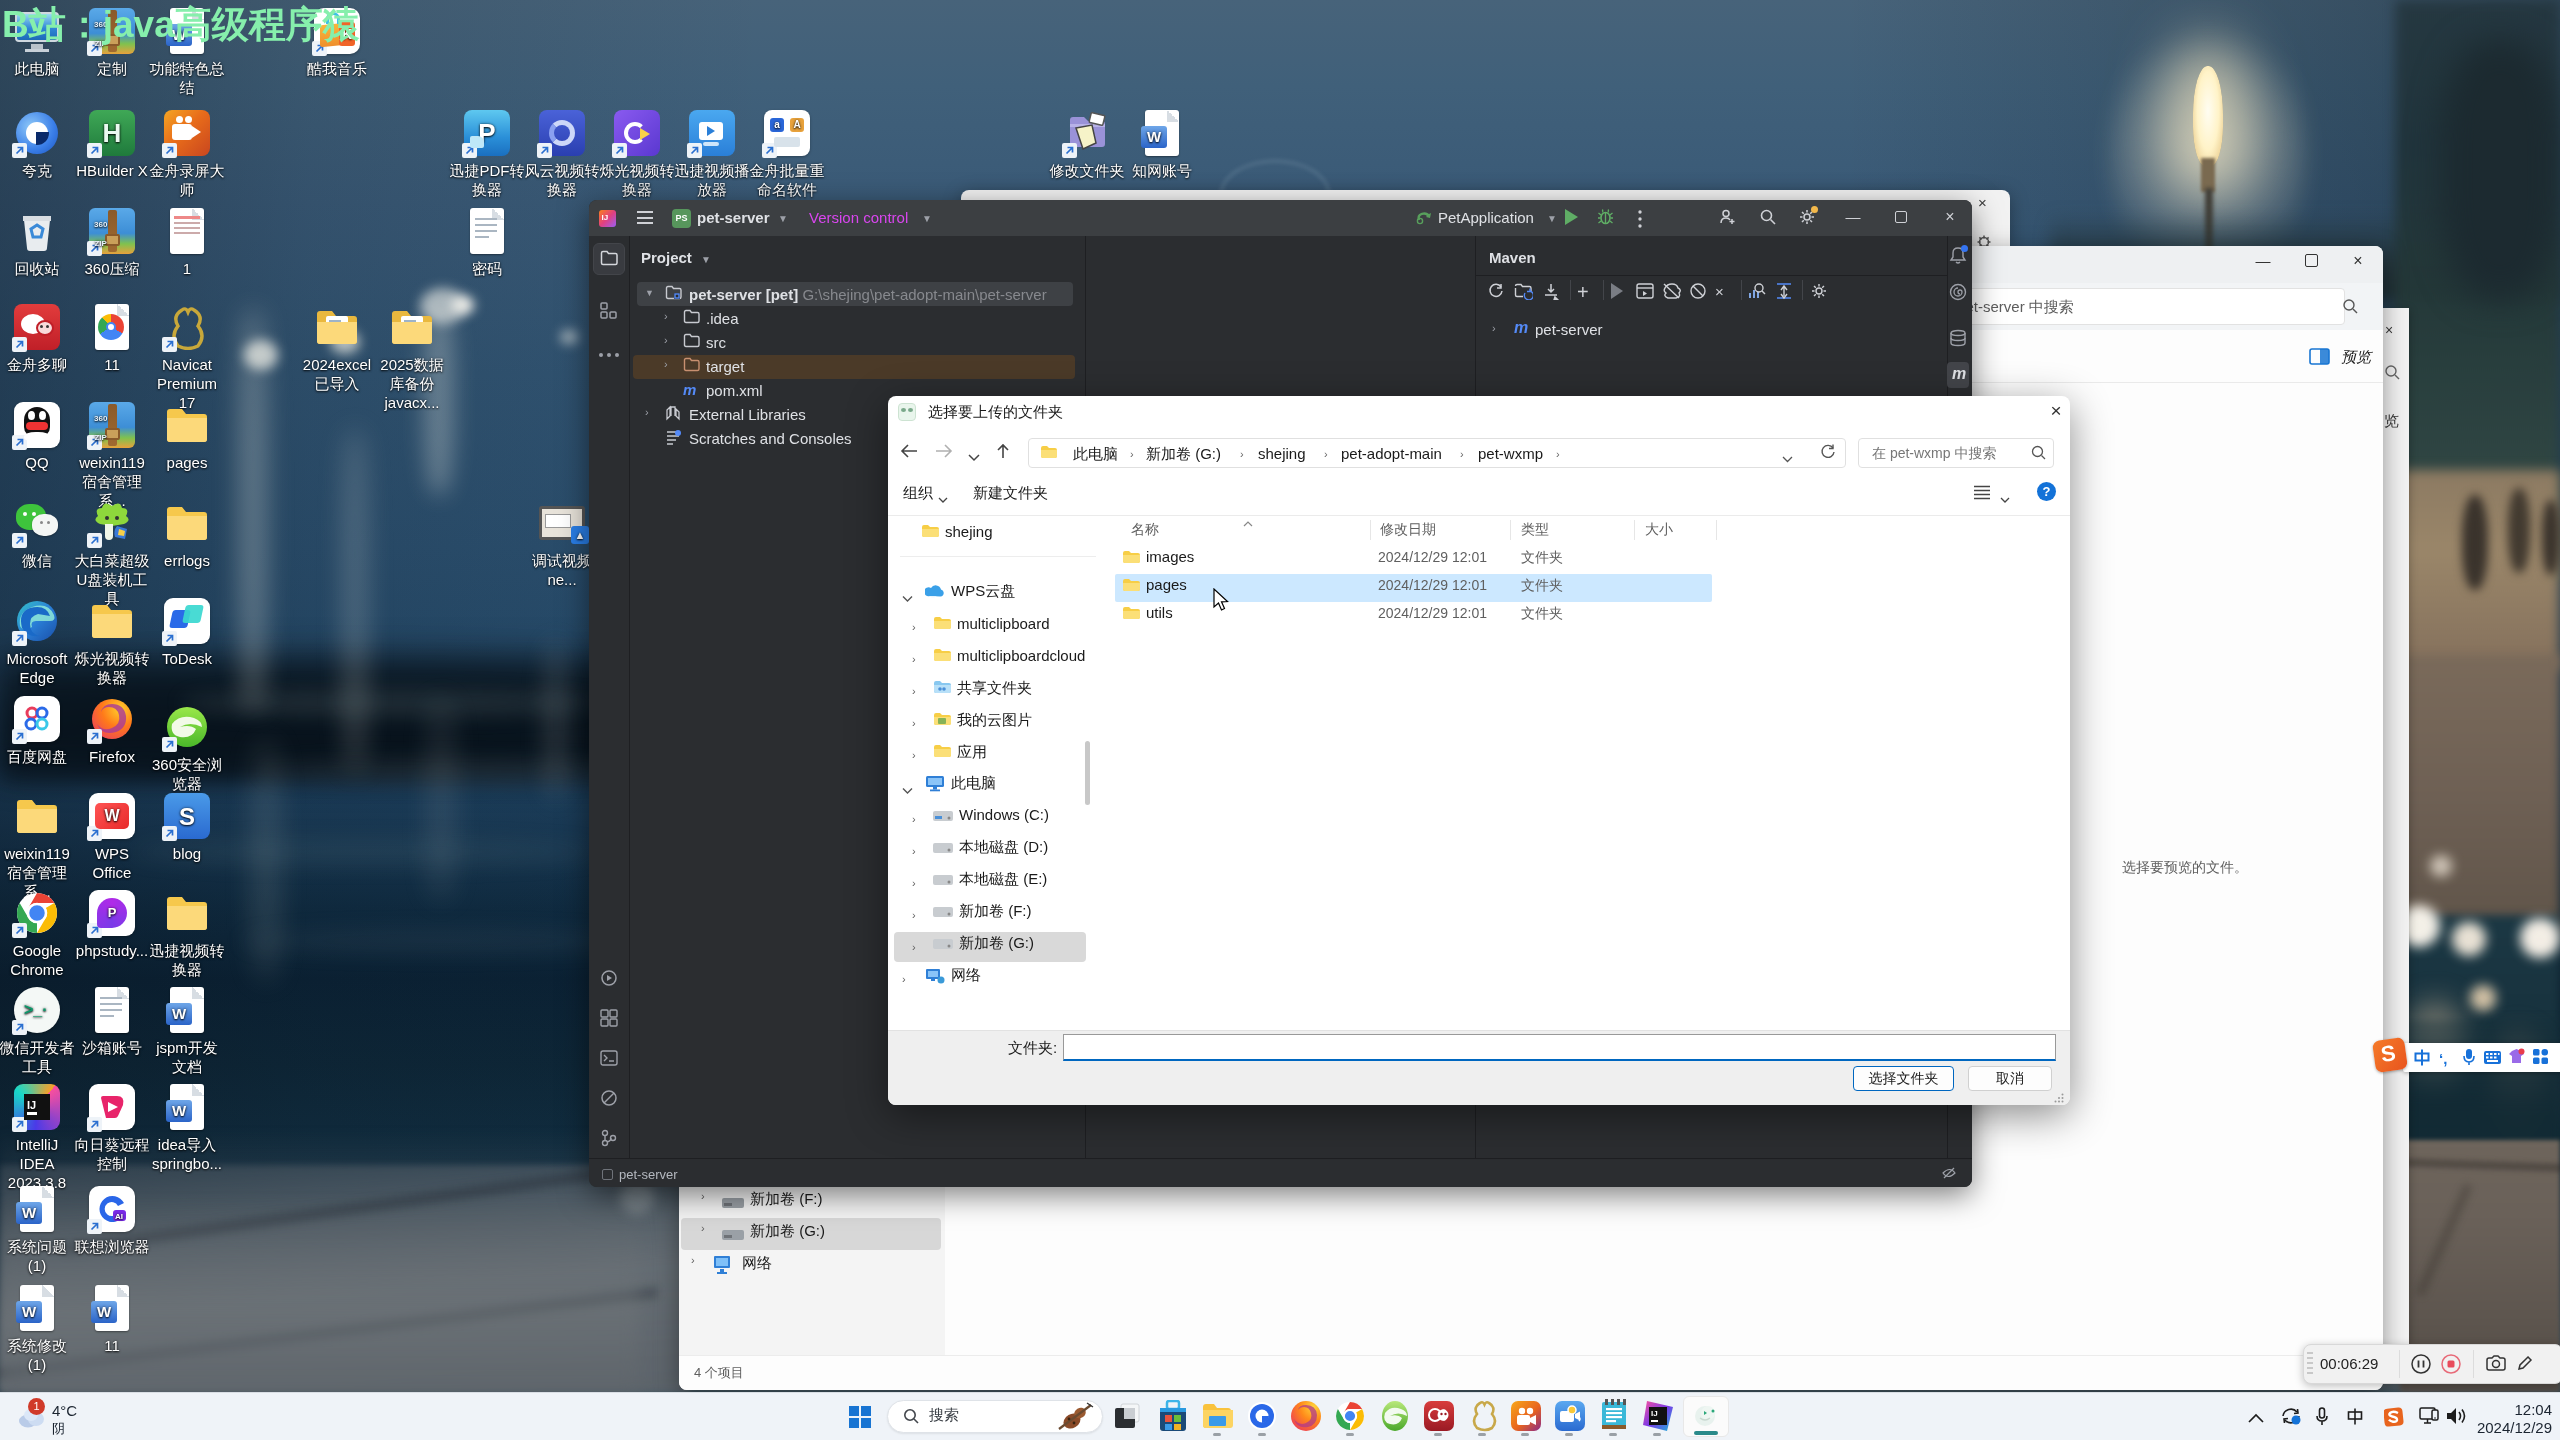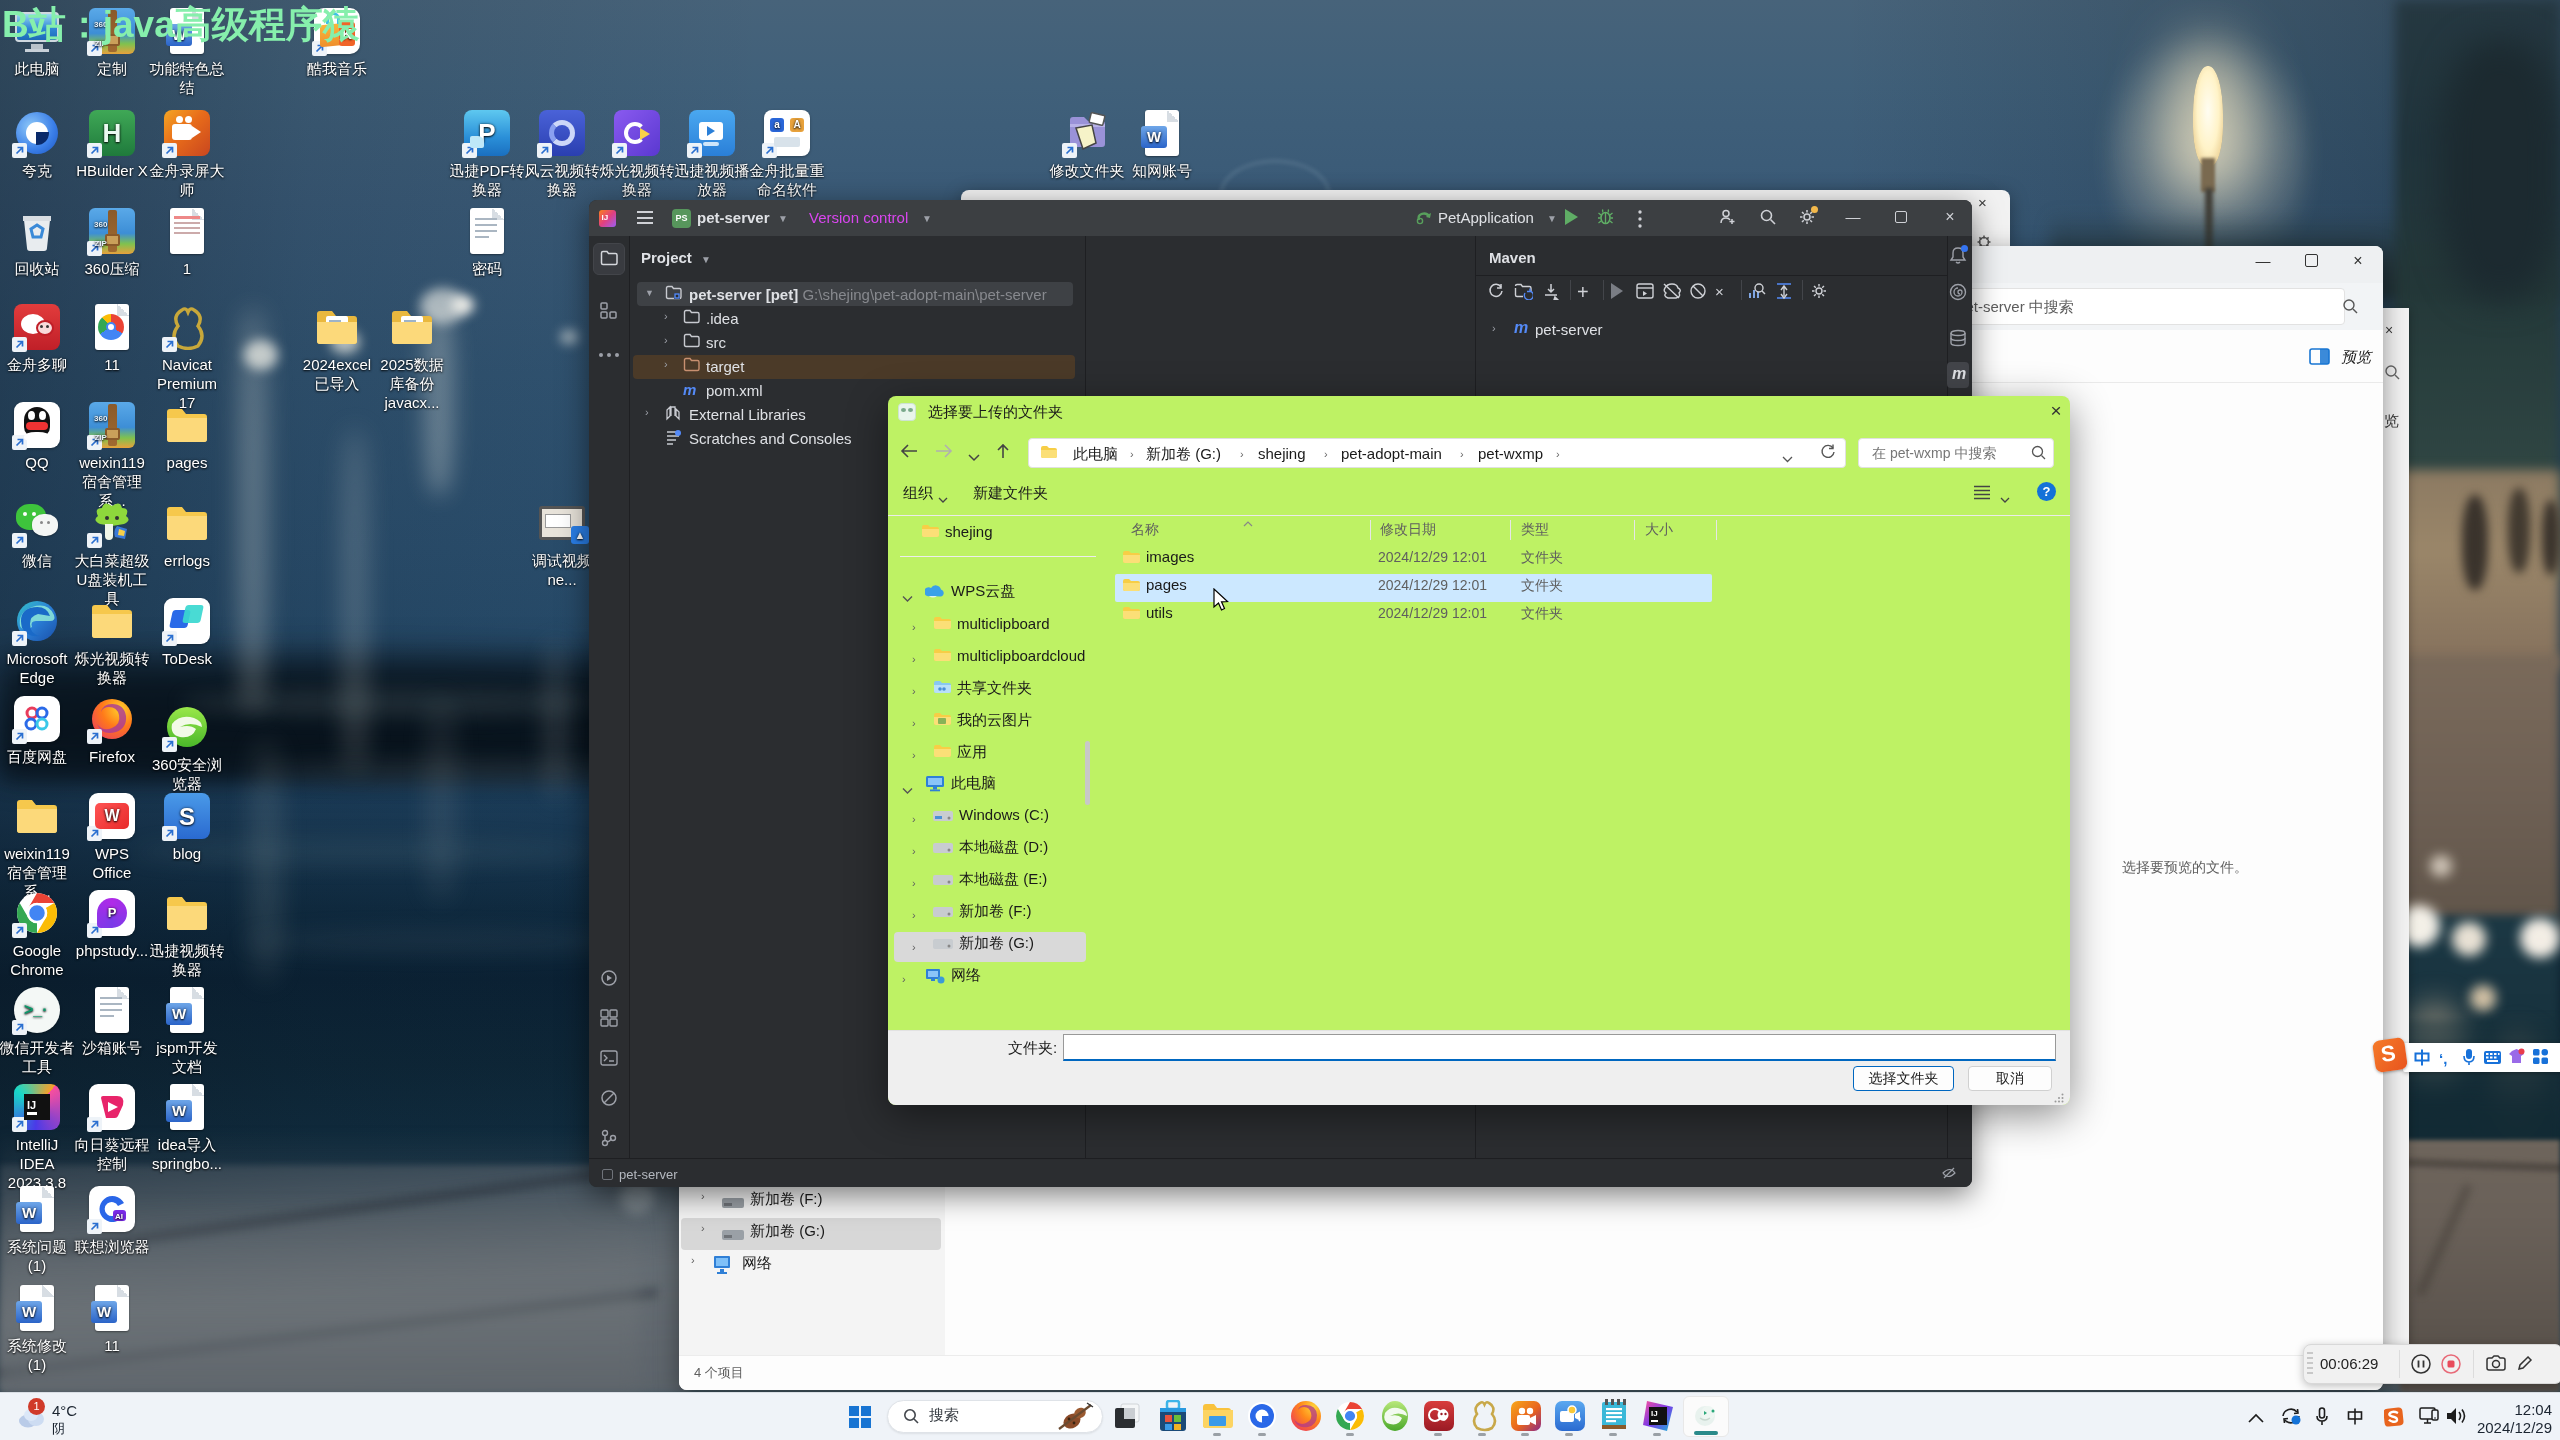--- a/index.html
+++ b/index.html
@@ -987,21 +987,21 @@
   
   <div class="abs" style="left:0;bottom:0;right:0;height:29px;background:#2b2d30;border-top:1px solid #1e1f22;"></div>
   <div class="abs" style="left:13px;bottom:7px;width:11px;height:11px;border:1.4px solid #6f737a;border-radius:2px;"></div>
   <div class="abs" style="left:30px;bottom:5px;color:#b4b8bf;font-size:13px;">pet-server</div>
   <div class="abs" style="left:1352px;bottom:6px;width:16px;height:16px;"><svg width="16" height="16">
         <path d="M2 8 q7-7 12 0 q-7 7-12 0z" fill="none" stroke="#9da0a8" stroke-width="1.2"></path>
         <path d="M3 13 L13 3" stroke="#9da0a8" stroke-width="1.2"></path>
       </svg></div>
 </div>
 
-<div id="dlg" class="abs" style="left:888px;top:396px;width:1182px;height:709px;background:#bef264;border-radius:8px;box-shadow:0 10px 40px rgba(0,0,0,.45);overflow:hidden;font-size:15px;color:#1a1a1a;">
+<div id="dlg" class="abs" style="left:888px;top:396px;width:1182px;height:709px;background:#ffffff;border-radius:8px;box-shadow:0 10px 40px rgba(0,0,0,.45);overflow:hidden;font-size:15px;color:#1a1a1a;">
 
   <div class="abs" style="left:10px;top:7px;width:18px;height:18px;border-radius:4px;background:#e9f5ec;border:1px solid #cde3d2;"></div>
   <div class="abs" style="left:13px;top:12px;width:5px;height:4px;border-radius:50%;background:#7aa88a;"></div>
   <div class="abs" style="left:20px;top:12px;width:5px;height:4px;border-radius:50%;background:#7aa88a;"></div>
   <div class="abs" style="left:40px;top:7px;font-size:15px;">选择要上传的文件夹</div>
   <div class="abs" style="left:1158px;top:4px;width:20px;text-align:center;color:#333;font-size:19px;">×</div>
 
   <div class="abs" style="left:12px;top:48px;width:18px;height:14px;"><svg width="18" height="14">
         <path d="M8 1 L2 7 l6 6 M2 7 h15" fill="none" stroke="#444" stroke-width="1.6"></path>
       </svg></div>

